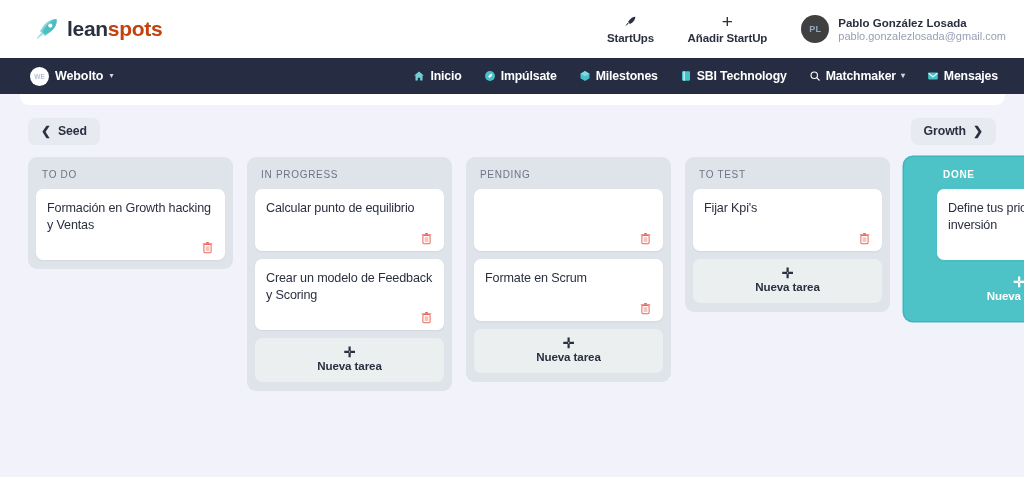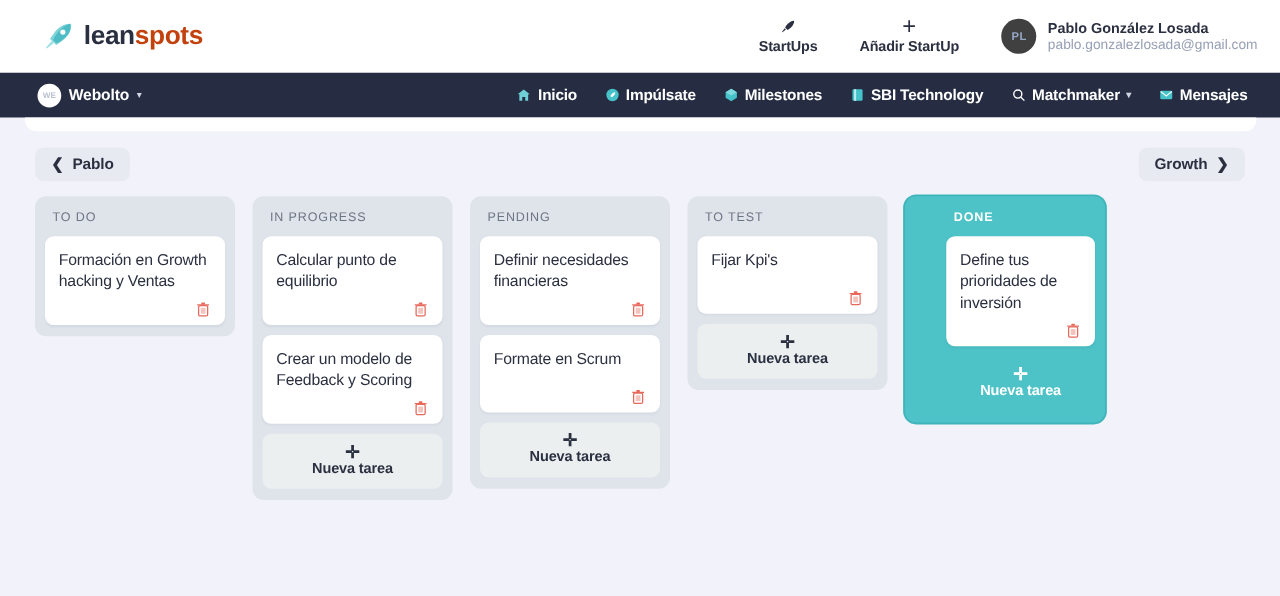--- a/index.html
+++ b/index.html
@@ -111,21 +111,21 @@
   .chev { font-size: 12px; font-weight: bold; line-height: 12px; }
 
   
   .board {
     display: flex;
     gap: 14px;
     padding: 0 28px;
     align-items: flex-start;
   }
   .column {
-    width: 160px;
+    width: 205px;
     background: #dfe3ea;
     border-radius: 9px;
     padding: 8px 8px 9px 8px;
     display: flex; flex-direction: column; gap: 8px;
     flex: 0 0 auto;
   }
   .column.done {
     background: #4dc2c7;
     box-shadow: 0 0 0 1.5px #3fb5bb;
     padding-left: 33px;
@@ -297,21 +297,21 @@
     </div>
 
   </div>
 </div>
 
 <div class="scroll-strip"></div>
 
 <div class="stage-row">
   <button class="stage-btn">
     <span class="chev">❮</span>
-    <span>Pablo</span>
+    <span>Seed</span>
   </button>
   <button class="stage-btn right">
     <span>Growth</span>
     <span class="chev">❯</span>
   </button>
 </div>
 
 <div class="board" id="board">
     <div class="column">
       <div class="col-title">TO DO</div>
@@ -352,21 +352,20 @@
         </div>
       </div>
       <div class="newtask">
         <span class="newtask-plus">✛</span>
         <span class="newtask-label">Nueva tarea</span>
       </div>
     </div>
     <div class="column">
       <div class="col-title">PENDING</div>
       <div class="card">
-        <div class="card-text">Definir necesidades financieras</div>
         <div class="card-foot">
           <button class="trash-btn"><span><svg class="trash-ic" viewBox="0 0 14 16">
                 <rect x="2.4" y="4.2" width="9.2" height="10.4" rx="1.5" fill="none" stroke="#e8695c" stroke-width="1.3"></rect>
                 <rect x="4.6" y="6.4" width="4.8" height="6" fill="#f5c3bd"></rect>
                 <line x1="1" y1="3.4" x2="13" y2="3.4" stroke="#e8695c" stroke-width="1.4"></line>
                 <rect x="5.1" y="1" width="3.8" height="2" rx="0.8" fill="#e8695c"></rect>
               </svg></span></button>
         </div>
       </div>
       <div class="card">

